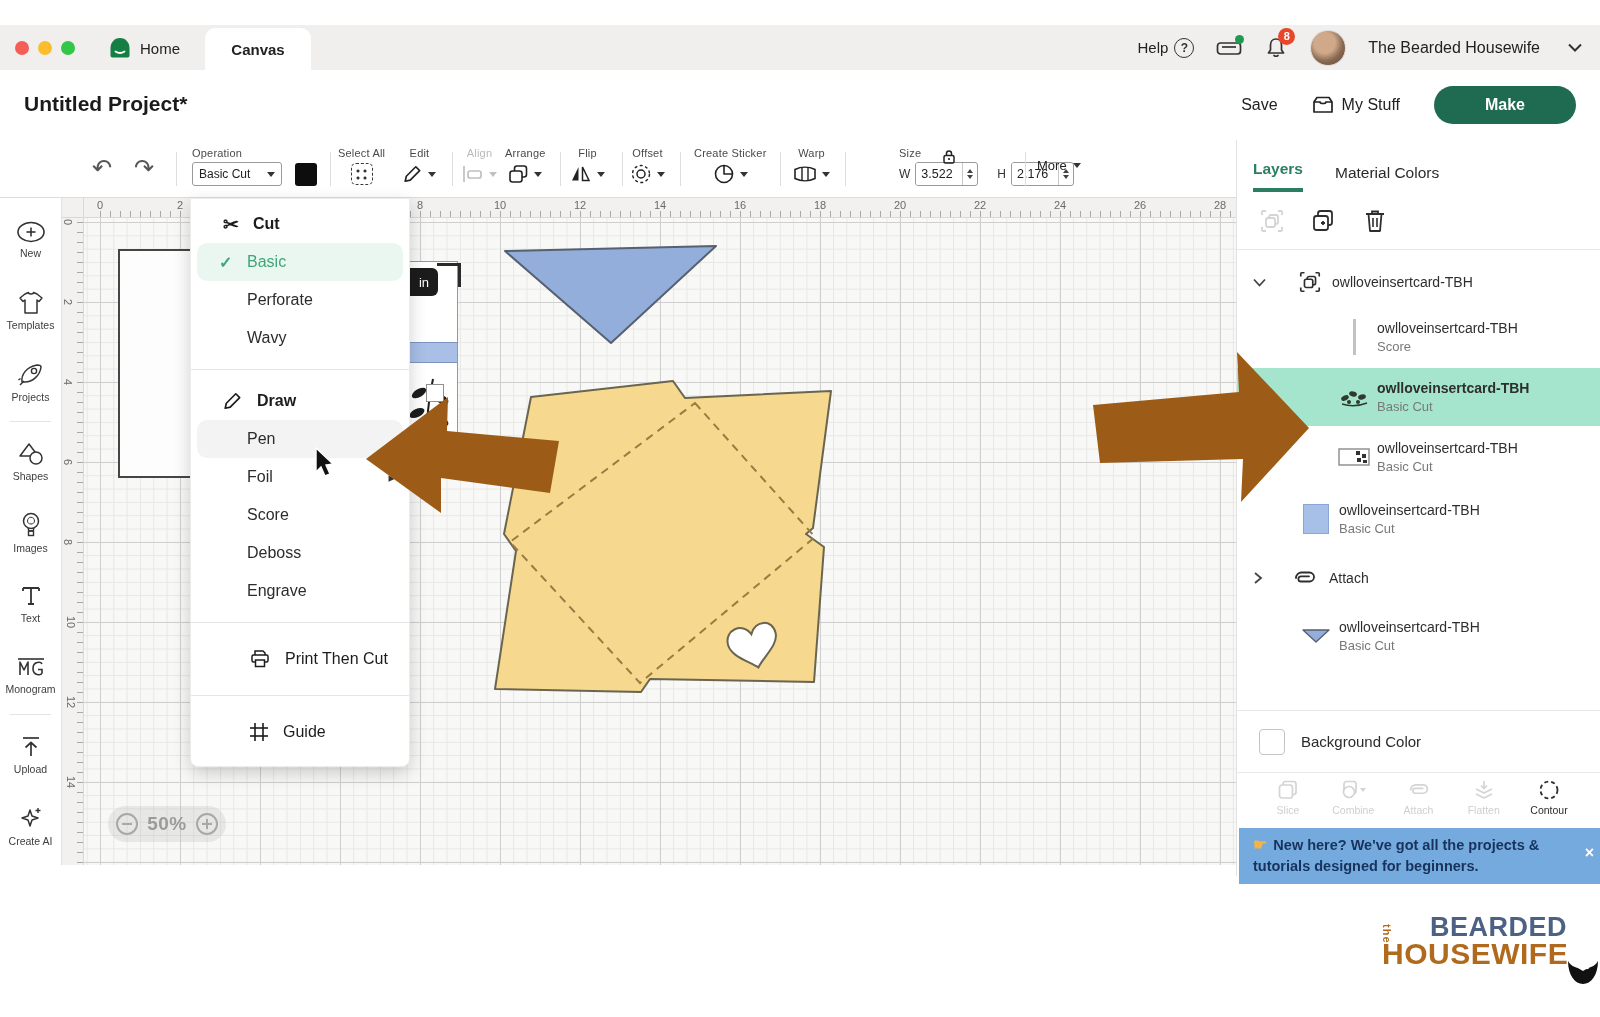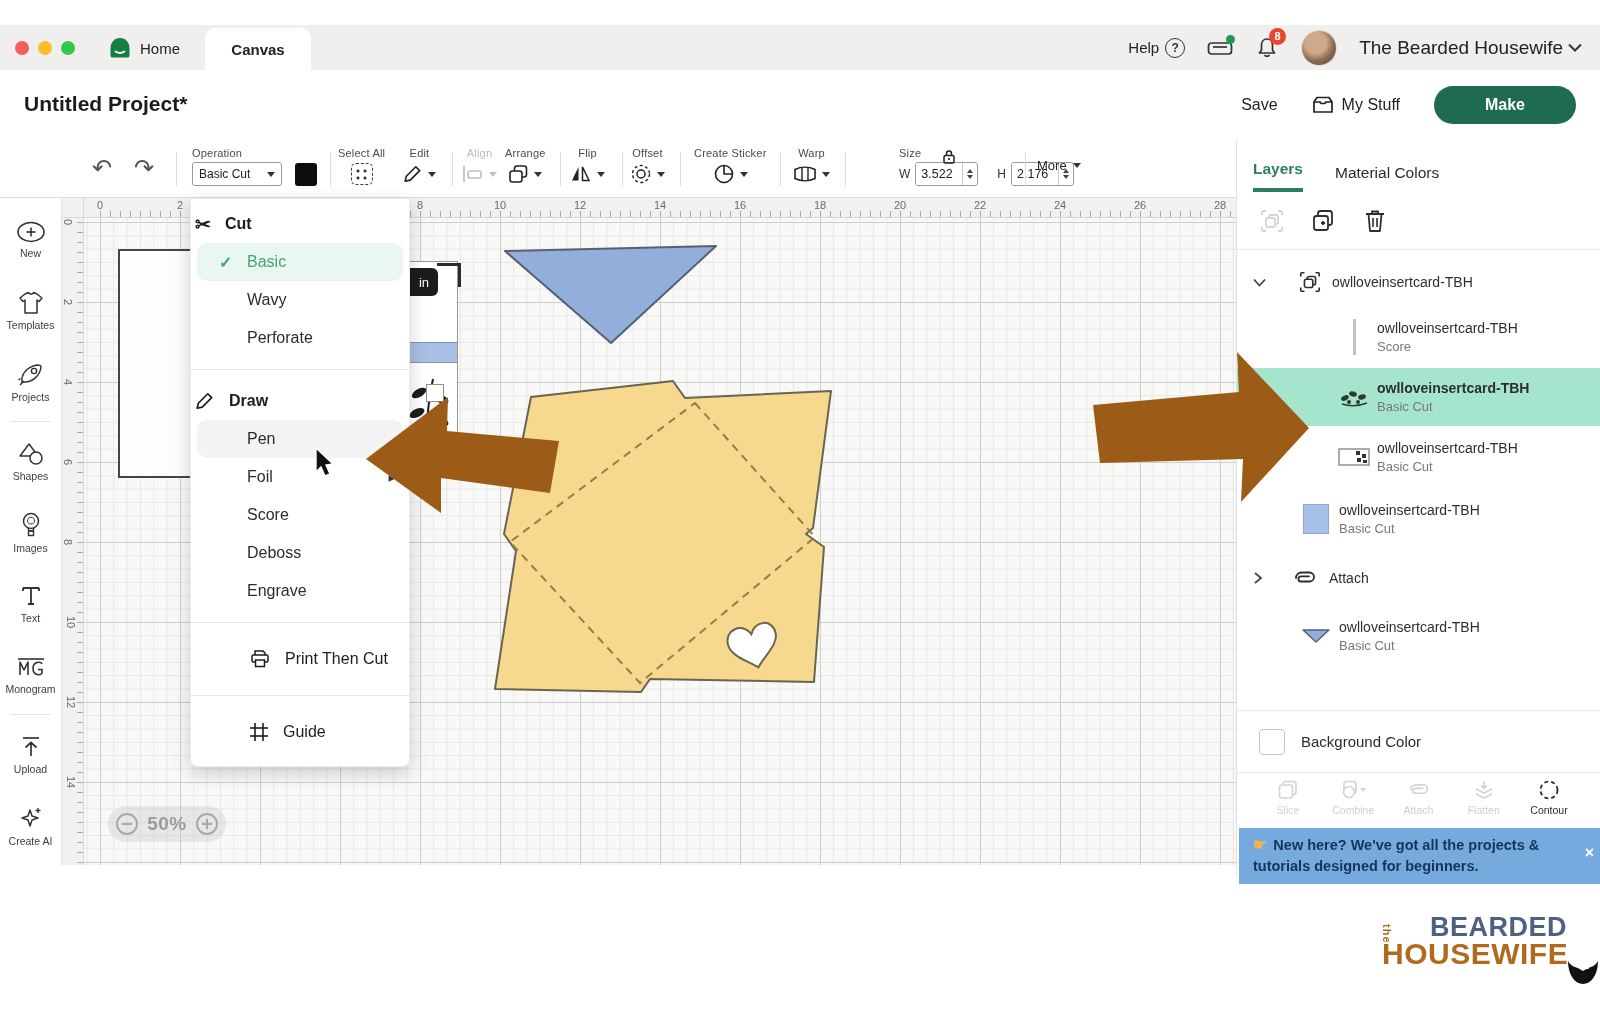--- a/index.html
+++ b/index.html
@@ -17,21 +17,21 @@
   .home-label { font-size:15px; color:#222; font-weight:500; }
   .canvas-tab { position:absolute; left:205px; top:3px; width:106px; height:42px; background:#fff; border-radius:10px 10px 0 0; display:flex; align-items:center; justify-content:center; font-size:15px; font-weight:600; color:#222; }
   .topright { position:absolute; right:18px; top:0; height:45px; display:flex; align-items:center; gap:22px; }
   .help-wrap { display:flex; align-items:center; gap:6px; font-size:15px; color:#222; }
   .qmark { width:20px; height:20px; border:1.5px solid #333; border-radius:50%; font-size:12px; display:flex; align-items:center; justify-content:center; color:#333; font-weight:600; }
   .machine-icon { position:relative; }
   .machine-icon .dot { position:absolute; right:-2px; top:-3px; width:9px; height:9px; background:#1e9a53; border-radius:50%; }
   .bell-wrap { position:relative; }
   .badge { position:absolute; right:-7px; top:-8px; min-width:17px; height:17px; background:#e8472b; color:#fff; border-radius:9px; font-size:11px; font-weight:700; display:flex; align-items:center; justify-content:center; padding:0 3px; }
   .avatar { width:36px; height:36px; border-radius:50%; background:radial-gradient(circle at 40% 35%, #cfa98a 0 35%, #8a6a52 60%, #5d4636 100%); border:1px solid #ddd; }
-  .account { font-size:19px; color:#222; display:flex; align-items:center; gap:5px; }
+  .account { font-size:16px; color:#222; display:flex; align-items:center; gap:28px; }
 
   
   .header { position:absolute; left:0; top:70px; width:1600px; height:70px; background:#fff; }
   .proj-title { position:absolute; left:24px; top:22px; font-size:21px; font-weight:700; color:#1b1b1b; }
   .hdr-actions { position:absolute; right:24px; top:0; height:70px; display:flex; align-items:center; gap:34px; }
   .save-lbl { font-size:16px; color:#222; }
   .mystuff { display:flex; align-items:center; gap:8px; font-size:16px; color:#222; }
   .make-btn { width:142px; height:38px; background:#1e6b51; color:#fff; font-size:16px; font-weight:700; border:none; border-radius:20px; display:flex; align-items:center; justify-content:center; }
 
   
@@ -93,21 +93,21 @@
 
   
   .sel-strip { position:absolute; left:339px; top:64px; width:56px; height:208px; background:#fff; outline:1.5px solid #979797; }
   .sel-bracket { position:absolute; left:375px; top:65px; width:24px; height:24px; border-top:3px solid #2b2b2b; border-right:3px solid #2b2b2b; }
   .dim-tag { position:absolute; left:318px; top:70px; width:58px; height:28px; background:#1c1c1c; border-radius:6px; color:#fff; font-size:13px; display:flex; align-items:center; justify-content:flex-end; padding-right:9px; z-index:5; }
   .blue-band { position:absolute; left:0; top:80px; width:100%; height:21px; background:#a9bfe6; border-top:1px solid #7d93c0; border-bottom:1px solid #7d93c0; }
   .sel-handle { position:absolute; left:364px; top:186px; width:18px; height:18px; background:#fff; border:1.5px solid #8f8f8f; z-index:6; }
 
   
   .opmenu { position:absolute; left:190px; top:198px; width:220px; background:#fff; box-shadow:0 6px 18px rgba(0,0,0,.18); border:1px solid #ececec; border-radius:0 0 8px 8px; padding:6px 0 10px; z-index:30; }
-  .m-header { height:38px; display:flex; align-items:center; gap:14px; padding-left:4px; font-size:16px; font-weight:700; color:#1c1c1c; }
+  .m-header { height:38px; display:flex; align-items:center; gap:14px; padding-left:32px; font-size:16px; font-weight:700; color:#1c1c1c; }
   .m-item { height:38px; display:flex; align-items:center; padding-left:56px; font-size:16px; color:#2c2c2c; position:relative; }
   .m-item.hl-green { background:#e9f7f0; border-radius:10px; margin:0 6px; padding-left:50px; color:#3fa578; }
   .m-item.hl-gray { background:#f3f3f3; border-radius:10px; margin:0 6px; padding-left:50px; }
   .check-icon::before { content:"✓"; color:#3fa578; font-size:16px; font-weight:700; }
   .m-item .check-pos { position:absolute; left:22px; }
   .sub-arrow::before { content:"▸"; color:#333; font-size:13px; }
   .m-item .sub-pos { position:absolute; right:14px; }
   .m-div { border-top:1px solid #e6e6e6; margin:12px 0; }
   .m-big { height:48px; display:flex; align-items:center; gap:14px; padding-left:58px; font-size:16px; color:#1c1c1c; }
   .scissors-icon::before { content:"✂"; font-size:19px; color:#1c1c1c; }
@@ -503,24 +503,24 @@
   <div class="opmenu">
     <div class="m-header">
       <span class="scissors-icon"></span>
       <span>Cut</span>
     </div>
     <div class="m-item hl-green">
       <span class="check-icon check-pos"></span>
       <span>Basic</span>
     </div>
     <div class="m-item">
+        <span>Perforate</span>
+      </div>
+    <div class="m-item">
         <span>Wavy</span>
-      </div>
-    <div class="m-item">
-        <span>Perforate</span>
       </div>
     <div class="m-div"></div>
     <div class="m-header">
       <svg class="iconsvg" width="20" height="20" viewBox="0 0 18 18">
           <path d="M11.5 2.5 l3.5 3.5 L6.5 14.5 l-4.5 1 1-4.5 z" fill="none" stroke="#1c1c1c" stroke-width="1.5" stroke-linejoin="round"></path>
         </svg>
       <span>Draw</span>
     </div>
     <div class="m-item hl-gray">
         <span>Pen</span>

